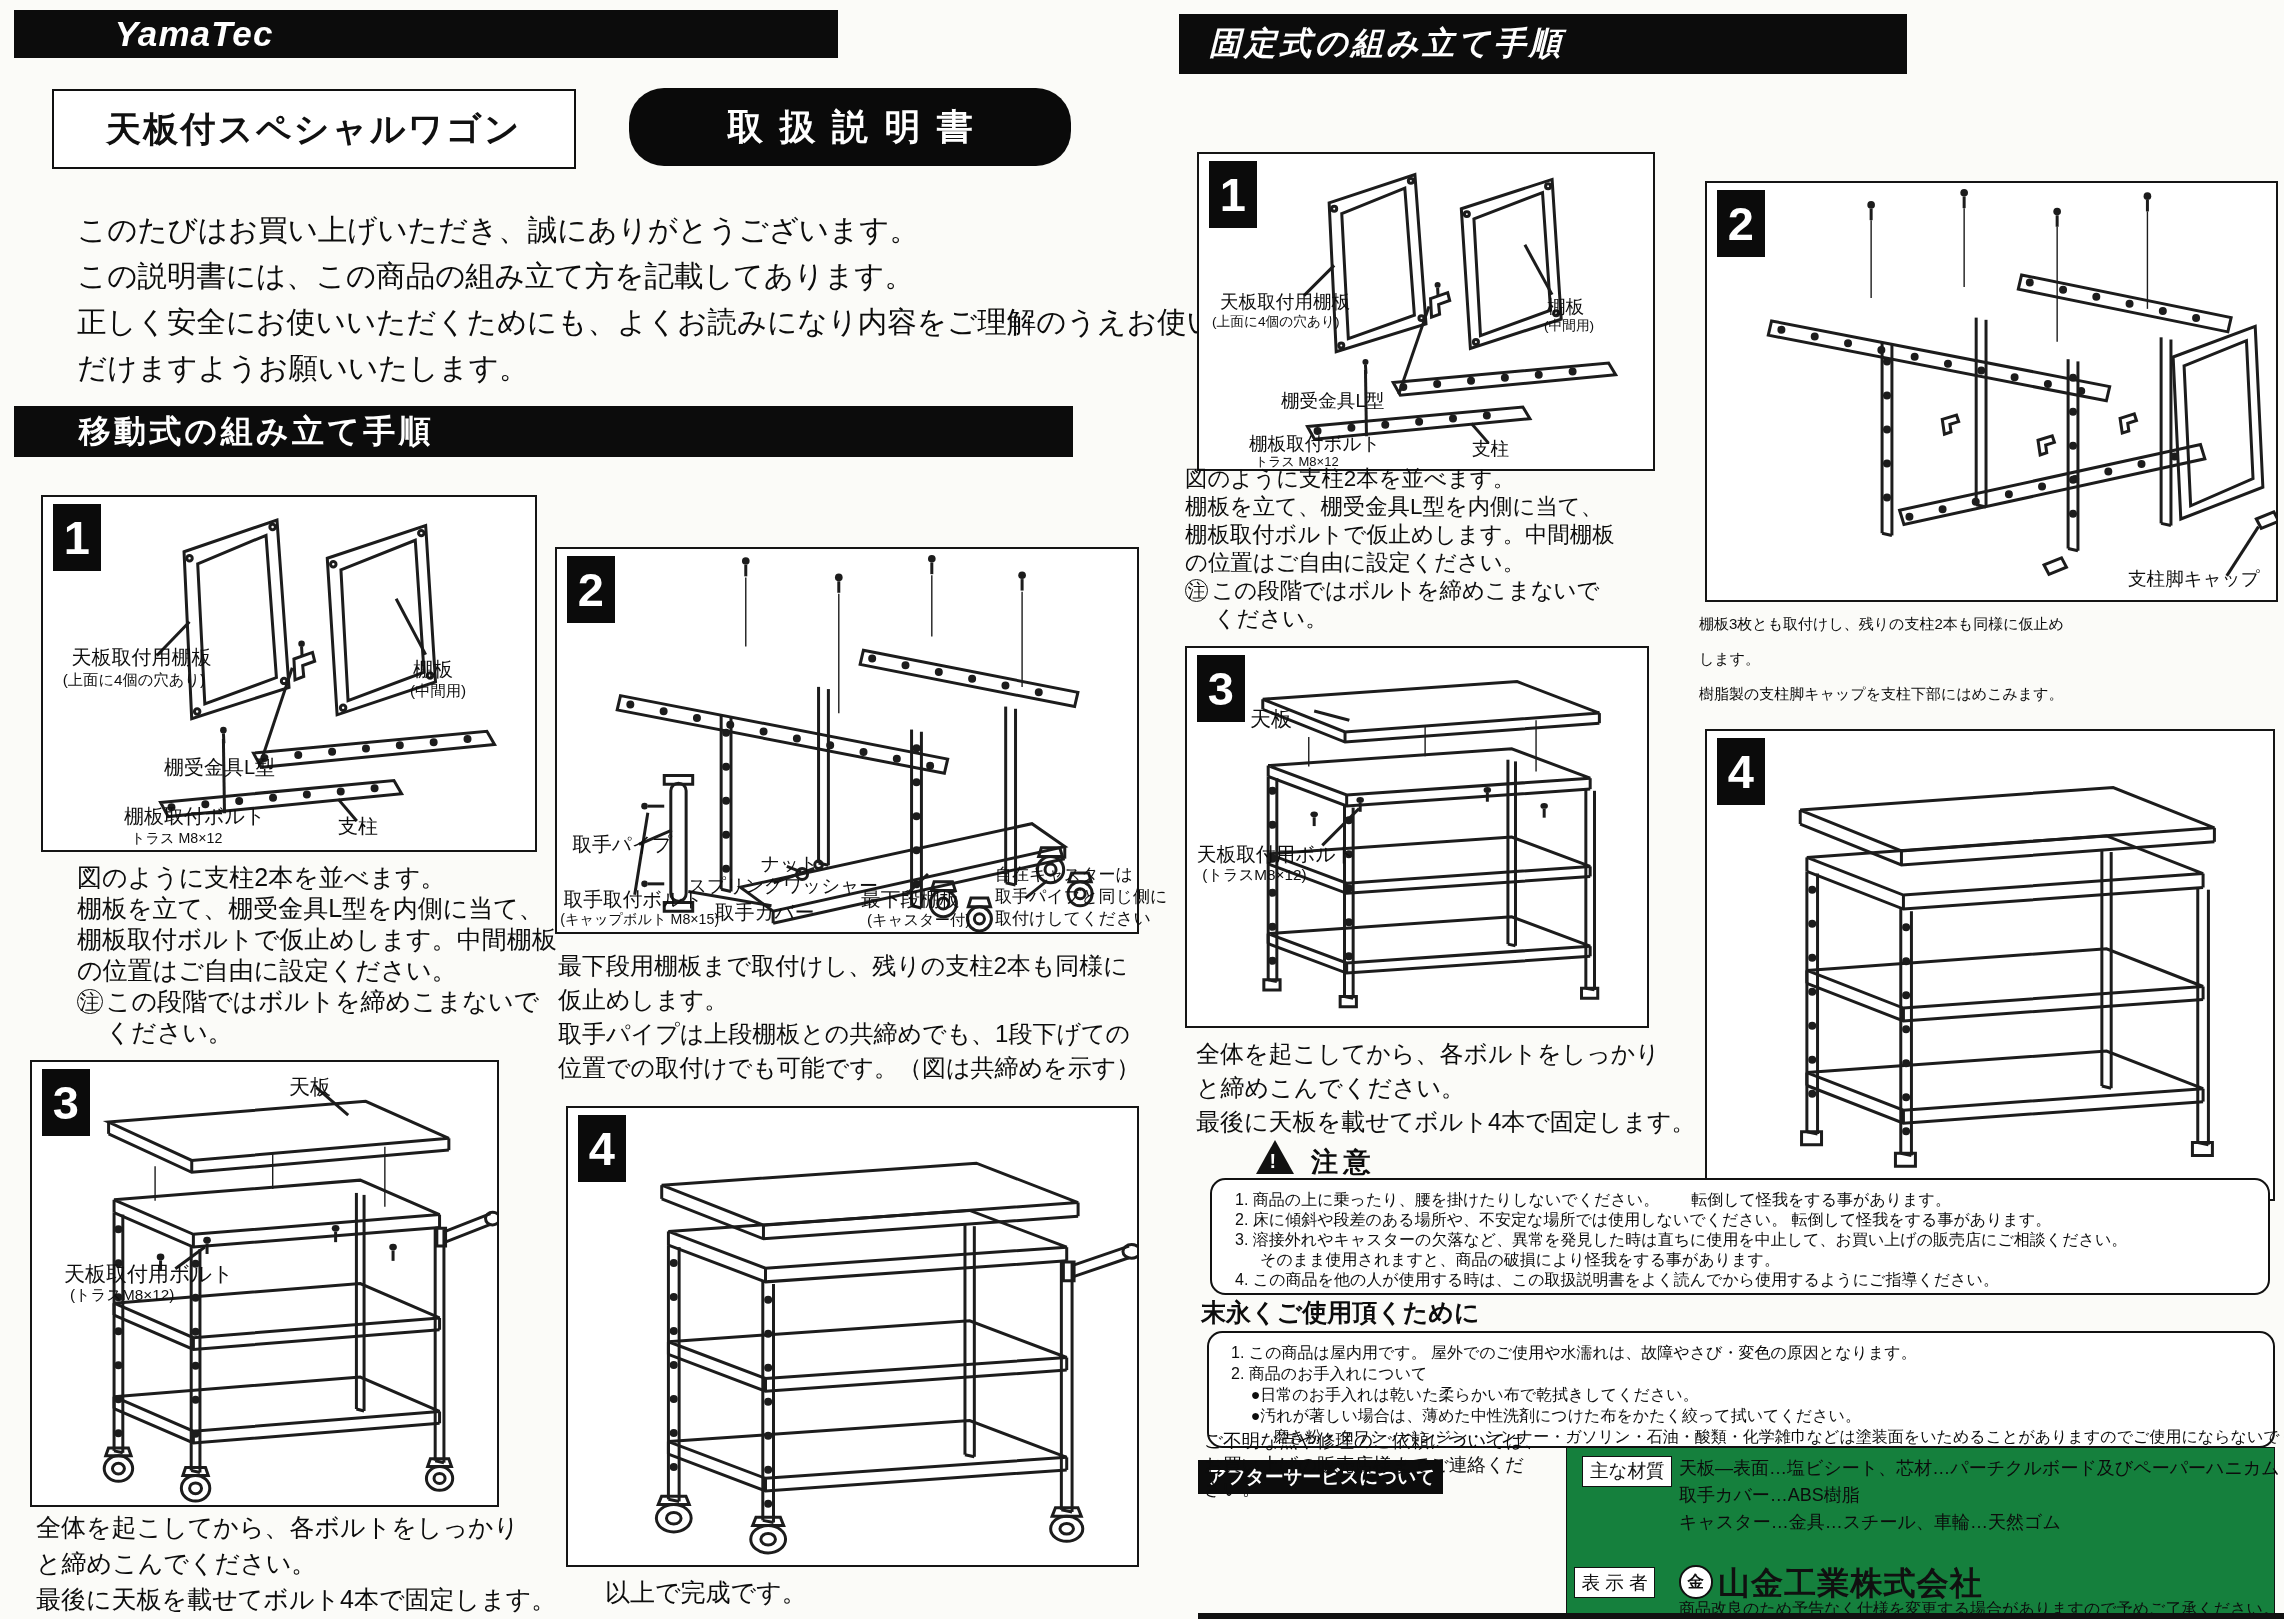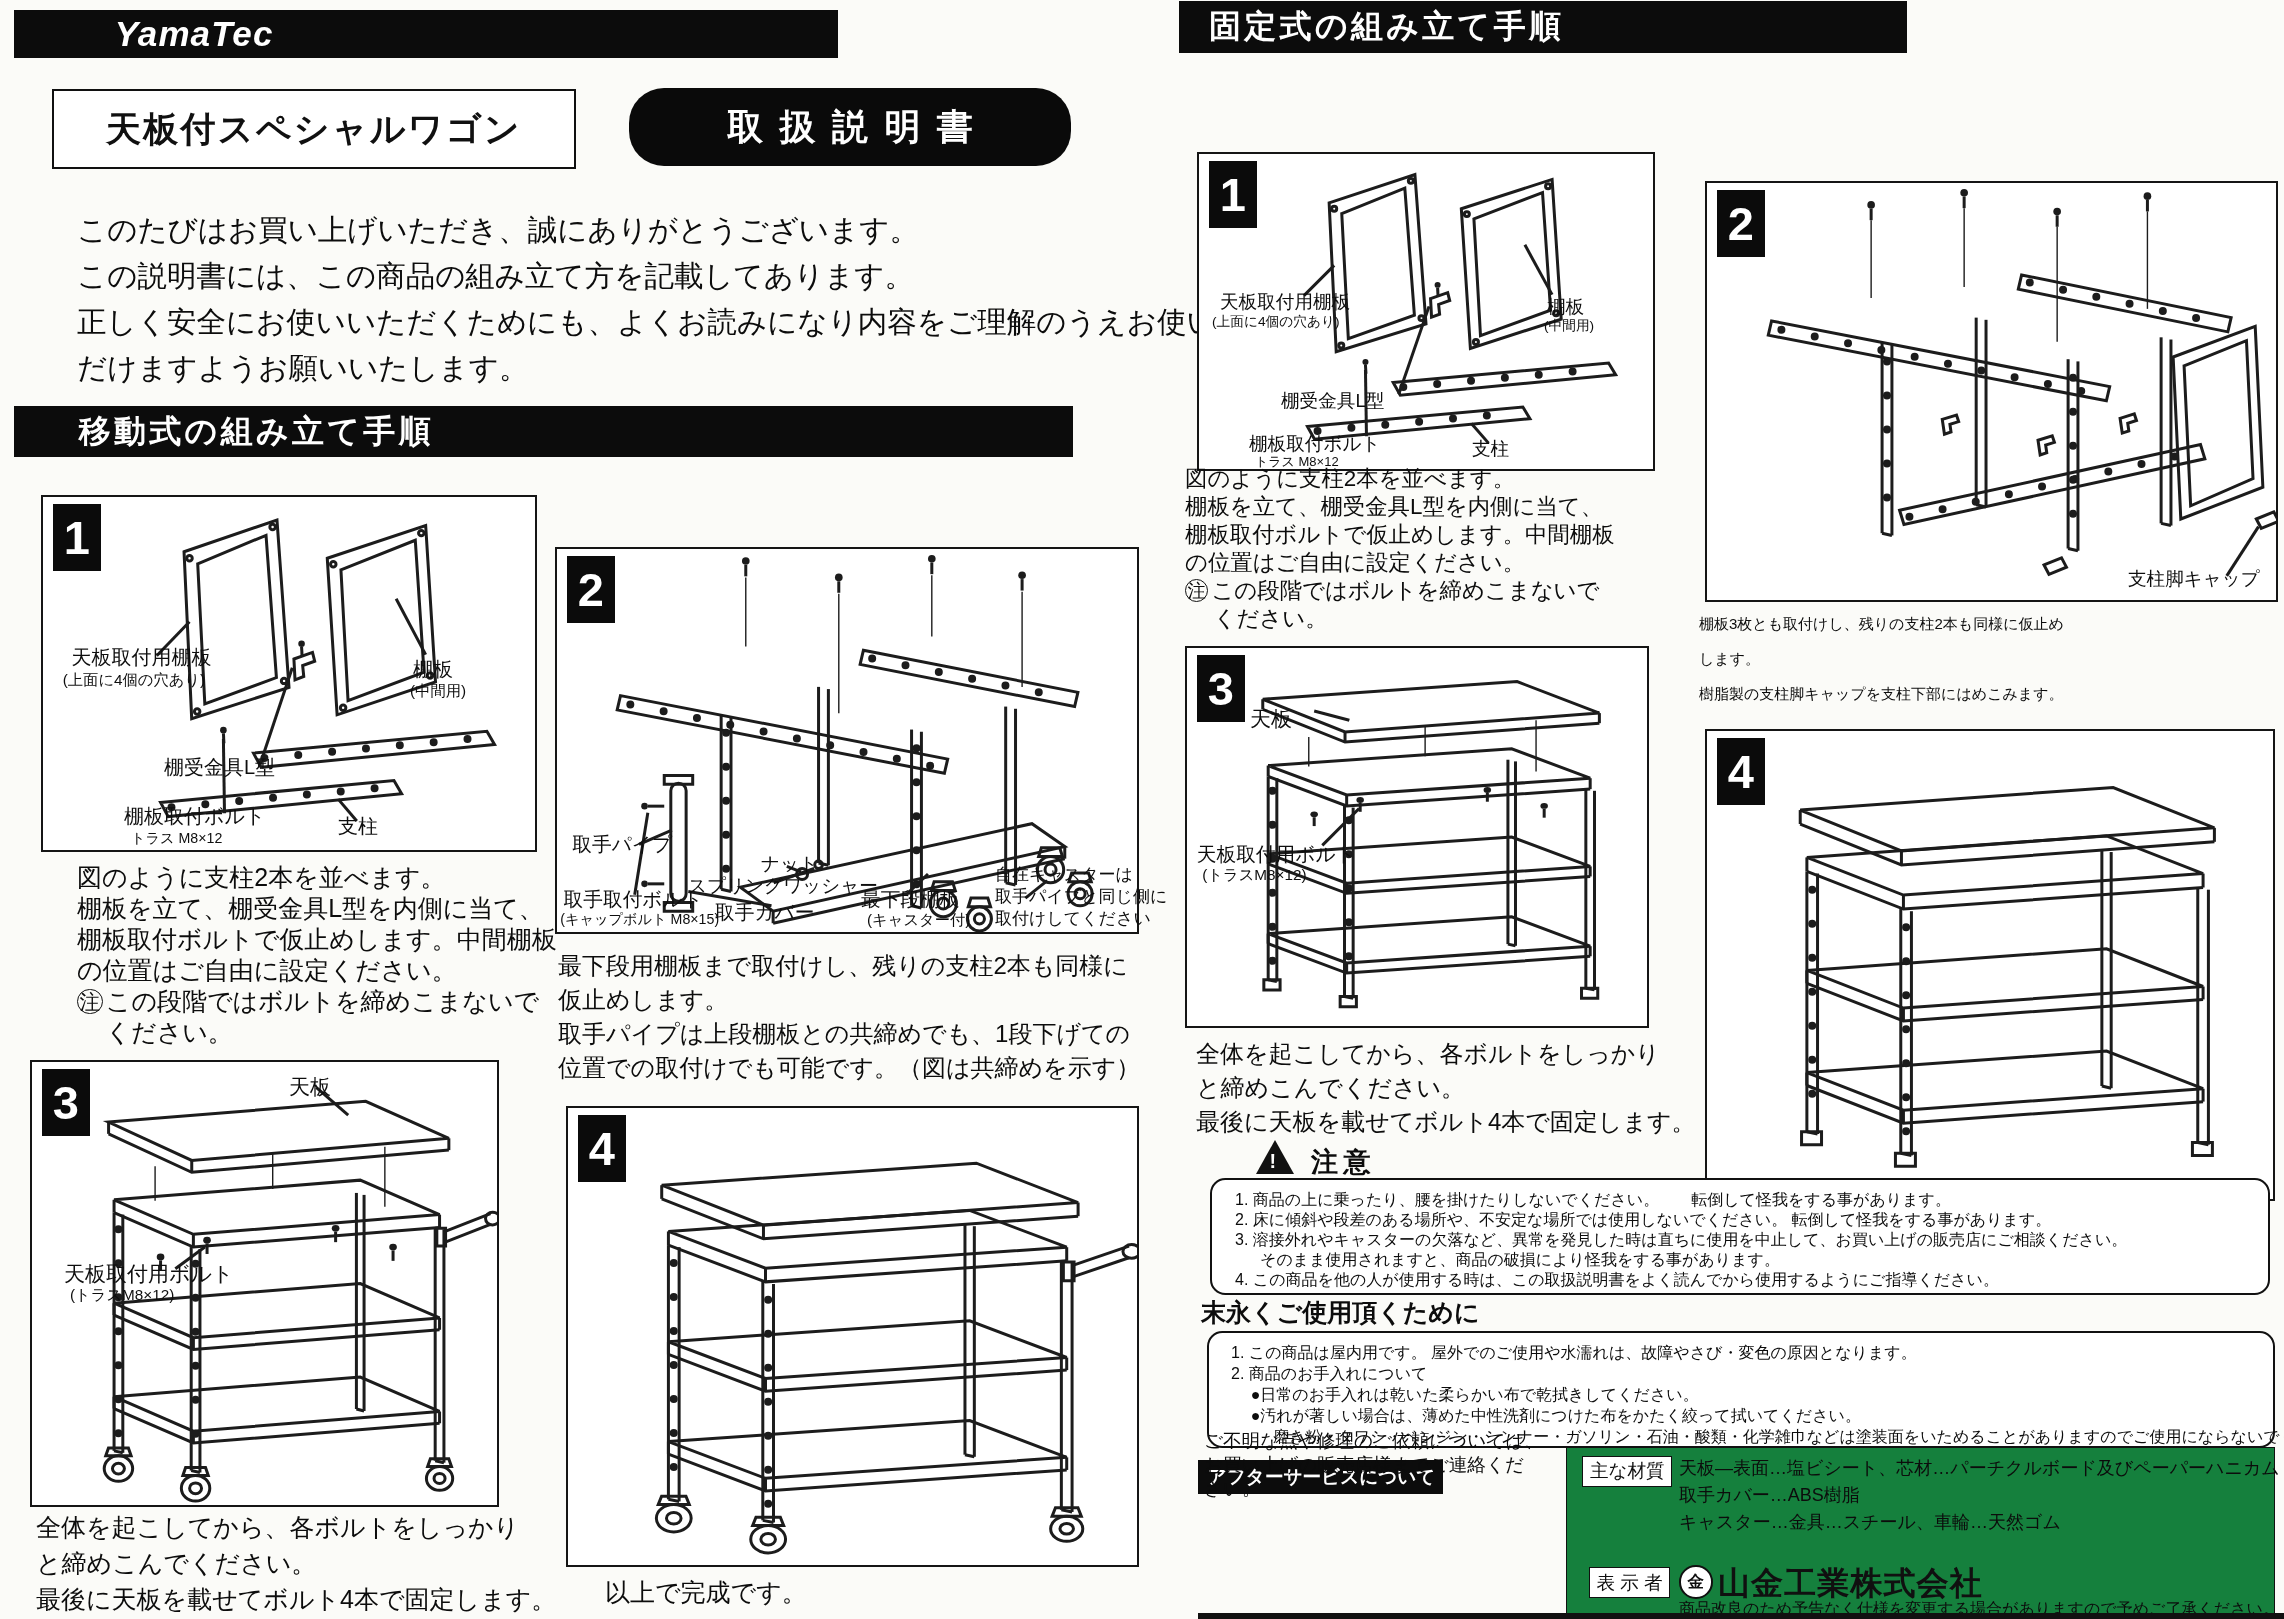--- a/index.html
+++ b/index.html
@@ -327,21 +327,21 @@
           <circle cx="299" cy="821" r="10.92"></circle>
           <path d="M728.2,761 h33.599999999999994 l5,16 h-43.599999999999994 z"></path>
           <circle cx="745" cy="801" r="24"></circle>
           <circle cx="745" cy="801" r="10.08"></circle>
         </svg>
       </div>
     <div class="badge">4</div>
   </div>
   <div class="txt" style="left:605px;top:1576px;font-size:25px;">以上で完成です。</div>
 
-  <div class="bar" style="left:1179px;top:1px;width:728px;height:52px;">
+  <div class="bar" style="left:1179px;top:14px;width:728px;height:60px;font-style:italic;">
     <span style="font-size:32px;margin-left:30px;letter-spacing:3.3px;">固定式の組み立て手順</span>
   </div>
 
   <div class="stepbox" style="left:1197px;top:152px;width:454px;height:315px;">
     <div id="d-f1" class="abs" style="inset:0;">
         <svg class="diag" viewBox="0 0 900 645" preserveAspectRatio="none">
           <path d="M258,100 L428,42 L450,348 L272,405 Z"></path>
           <path d="M283,122 L408,70 L427,330 L296,378 Z"></path>
           <circle cx="268" cy="112" r="5"></circle>
           <circle cx="420" cy="55" r="5"></circle>
@@ -592,21 +592,21 @@
     <div>さい。</div>
   </div>
 
   <div class="abs" style="left:1566px;top:1447px;width:707px;height:170px;border:1.6px solid #111;background:#15803d;text-decoration:underline;">
     <div class="boxedlbl" style="left:15.3px;top:7.7px;">主な材質</div>
     <div class="txt" style="left:112px;top:6.6px;font-size:18px;line-height:27px;">
       <div>天板―表面…塩ビシート、芯材…パーチクルボード及びペーパーハニカム</div>
       <div>取手カバー…ABS樹脂</div>
       <div>キャスター…金具…スチール、車輪…天然ゴム</div>
     </div>
-    <div class="boxedlbl" style="left:22px;top:119px;">表 示 者</div>
+    <div class="boxedlbl" style="left:7px;top:119px;">表 示 者</div>
     <div class="logo-circle" style="left:112px;top:117px;">金</div>
     <div class="company" style="left:151px;top:114px;">山金工業株式会社</div>
     <div class="txt" style="left:112px;top:151px;font-size:16px;">商品改良のため予告なく仕様を変更する場合がありますので予めご了承ください。</div>
   </div>
 
   <div class="abs" style="left:1198px;top:1613px;width:1086px;height:6px;background:#111;"></div>
 
 </div>
 
 

